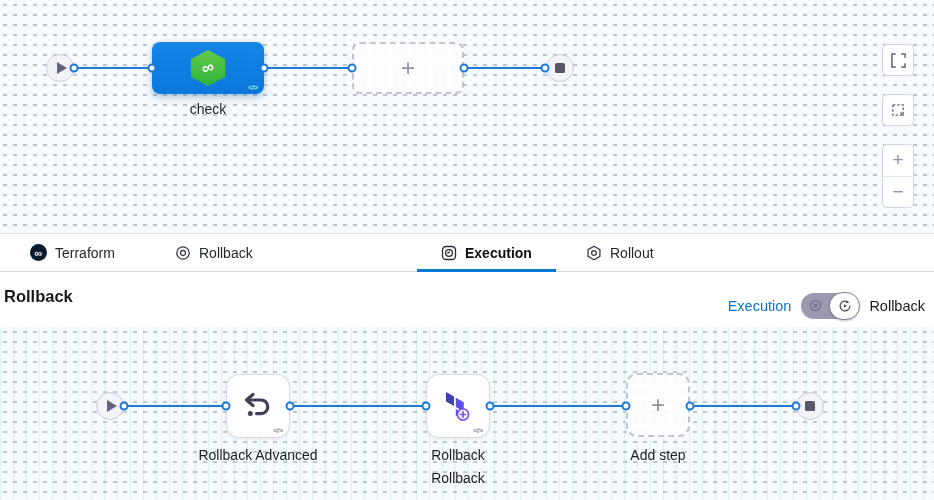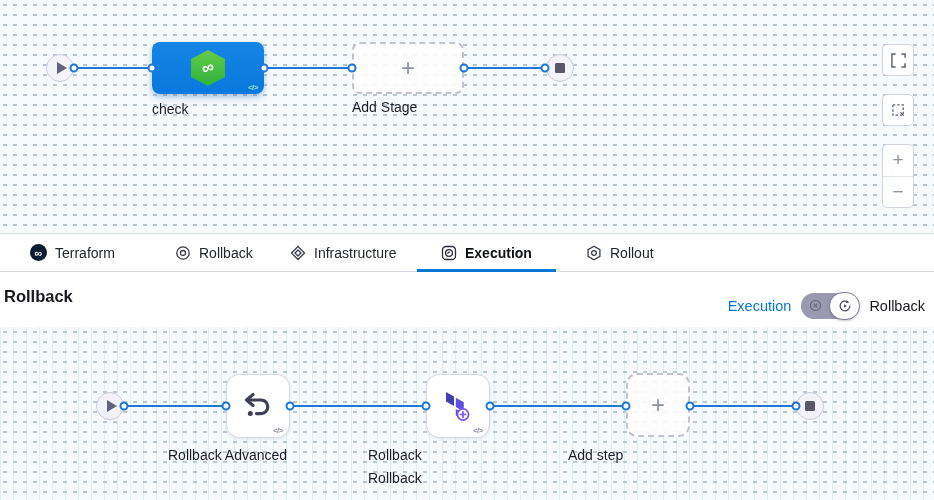--- a/index.html
+++ b/index.html
@@ -48,21 +48,21 @@
   .hex span { color:#fff; font-weight:bold; font-size:17px; transform:rotate(-18deg); }
   .code-glyph { position:absolute; right:6px; bottom:2px; font-size:8px;
     letter-spacing:-0.5px; color:#8fe3cd; font-weight:bold; }
   .code-glyph.gray { color:#8e90a2; }
 
   .dashed-box { position:absolute; border:2px dashed #c2c3cf; border-radius:8px;
     background:rgba(253,253,254,0.9); display:flex; align-items:center;
     justify-content:center; cursor:pointer; }
   .plus-glyph { font-size:24px; font-weight:300; color:#8f90a5; line-height:1; }
 
-  .node-label { position:absolute; text-align:left; font-size:14px;
+  .node-label { position:absolute; text-align:center; font-size:14px;
     color:#1d1d28; line-height:23px; }
 
   
   .ctl { position:absolute; left:882px; width:32px; background:#fff;
     border:1px solid #d2d4e0; border-radius:5px; display:flex; flex-direction:column;
     align-items:center; justify-content:center; cursor:pointer; color:#696b85; }
   .ctl.single { height:32px; }
   .ctl.group { height:64px; padding:0; }
   .ctl .half { width:100%; height:32px; display:flex; align-items:center;
     justify-content:center; font-size:19px; color:#8f91a6; }
@@ -122,21 +122,20 @@
       <span class="hex">
           <span>∞</span>
         </span>
       <span class="code-glyph">&lt;/&gt;</span>
     </div>
     <div class="node-label" style="left:152px; top:98px; width:112px;">check</div>
 
     <div class="dashed-box" style="left:352px; top:42px; width:112px; height:52px;">
       <span class="plus-glyph">+</span>
     </div>
-    <div class="node-label" style="left:352px; top:96px; width:112px;">Add Stage</div>
 
     <div class="term" style="left:546px; top:54px;">
       <span class="stop-sq"></span>
     </div>
 
     <div class="cdot" style="left:74px; top:68px;"></div>
     <div class="cdot" style="left:152px; top:68px;"></div>
     <div class="cdot" style="left:264px; top:68px;"></div>
     <div class="cdot" style="left:352px; top:68px;"></div>
     <div class="cdot" style="left:464px; top:68px;"></div>
@@ -169,29 +168,20 @@
     <div class="tab" style="left:175px;">
       <span class="ticon">
         <svg width="16" height="16" viewBox="0 0 16 16" fill="none" stroke="#3a3c4b" stroke-width="1.3">
           <circle cx="8" cy="8" r="6.2"></circle>
             <circle cx="8" cy="8" r="2.5"></circle>
           </svg>
       </span>
       <span class="tlabel">Rollback</span>
     </div>
 
-    <div class="tab" style="left:290px;">
-      <span class="ticon">
-        <svg width="16" height="16" viewBox="0 0 16 16" fill="none" stroke="#3a3c4b" stroke-width="1.3">
-          <path d="M8 1.5 L14.5 8 L8 14.5 L1.5 8 Z"></path>
-            <path d="M8 5 L11 8 L8 11 L5 8 Z"></path>
-          </svg>
-      </span>
-      <span class="tlabel">Infrastructure</span>
-    </div>
 
     <div class="tab active" style="left:441px;">
       <span class="ticon">
         <svg width="16" height="16" viewBox="0 0 16 16" fill="none" stroke="#2a2c3a" stroke-width="1.3">
           <rect x="1.5" y="1.5" width="13" height="13" rx="3.6"></rect>
             <circle cx="8" cy="8" r="3.4"></circle>
             <path d="M6.8 8.7a1.6 1.6 0 0 1 2.4-1.4"></path>
           </svg>
       </span>
       <span class="tlabel">Execution</span>

